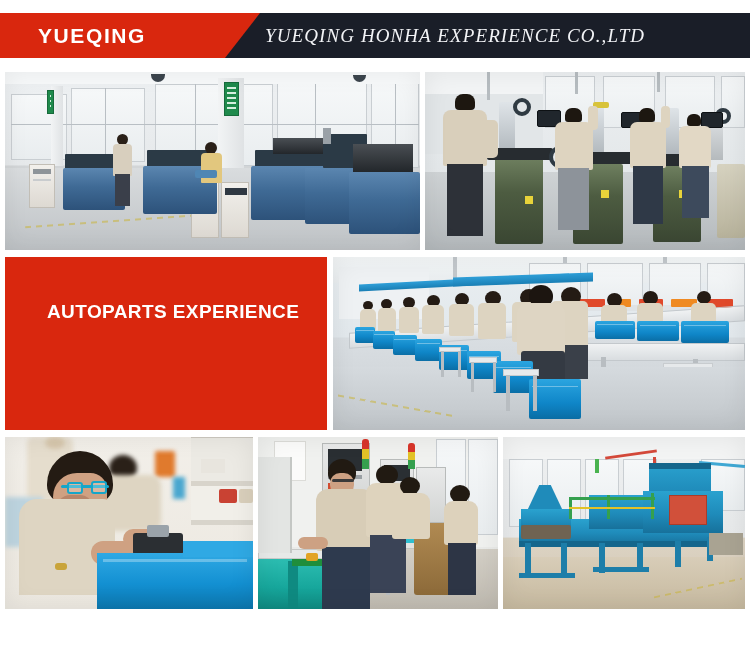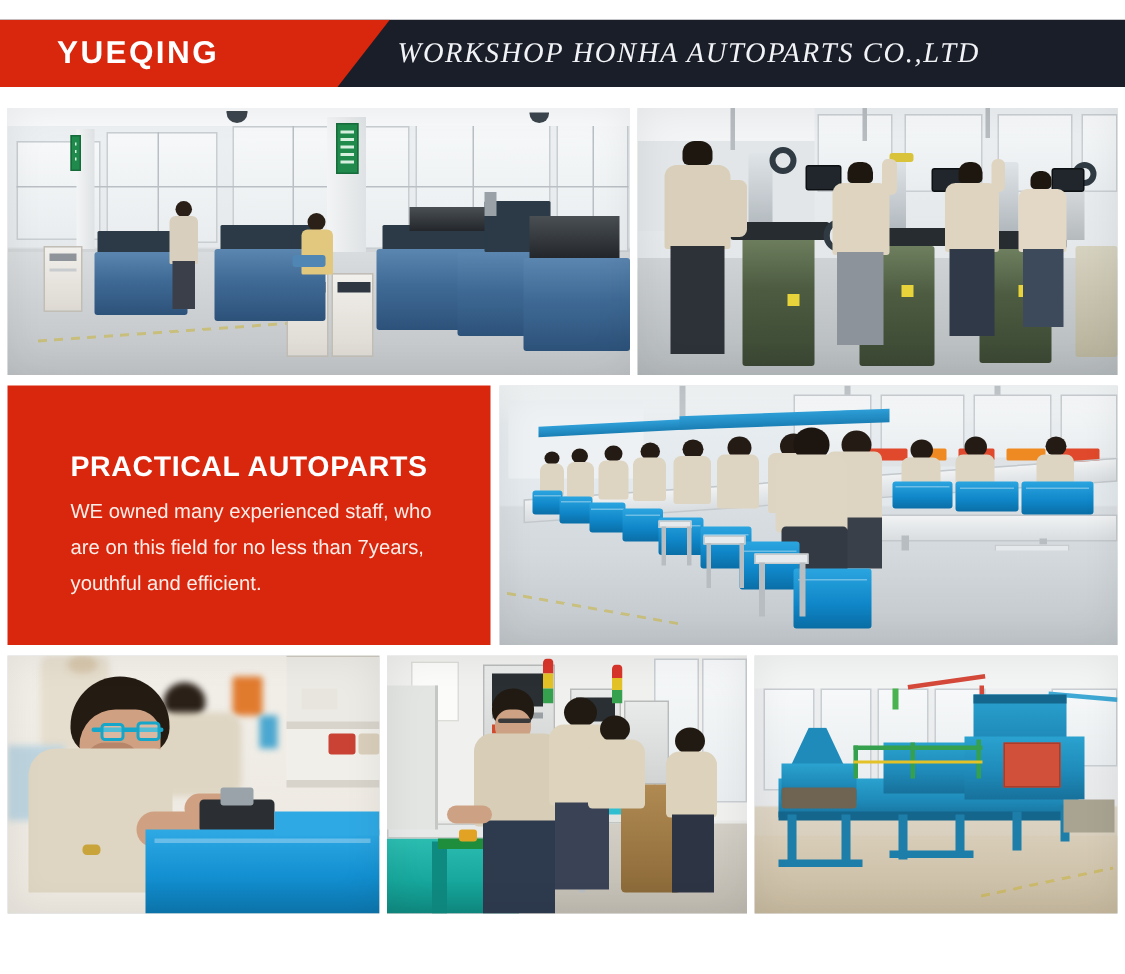--- a/index.html
+++ b/index.html
@@ -145,21 +145,21 @@
     color:#fdeeea; font-size:13.5px; line-height:24px;
   }
 </style>
 </head>
 <body>
 
 <div class="header">
   <div class="hdr-dark"></div>
   <div class="hdr-red"></div>
   <div class="hdr-title">YUEQING</div>
-  <div class="hdr-company">WORKSHOP HONHA AUTOPARTS CO.,LTD</div>
+  <div class="hdr-company">YUEQING HONHA EXPERIENCE CO.,LTD</div>
 </div>
 
 <div class="grid">
 
   <div class="cell" style="left:0; top:0; width:415px; height:178px;">
     <div class="scene">
       <div class="blk r1l-bg"></div>
 
       <div class="blk win" style="left:6px;  top:22px; width:56px;  height:66px;"></div>
       <div class="blk win" style="left:66px; top:16px; width:74px;  height:74px;"></div>
@@ -289,26 +289,21 @@
       <div class="blk" style="left:236px;top:34px;width:9px;height:22px;background:#ded4c0;border-radius:4px;"></div>
 
       <div class="blk" style="left:262px;top:42px;width:14px;height:12px;background:#1d1710;border-radius:6px 6px 3px 3px;"></div>
       <div class="blk" style="left:254px;top:54px;width:32px;height:42px;background:#e2d8c5;border-radius:6px 6px 2px 2px;"></div>
       <div class="blk" style="left:257px;top:94px;width:27px;height:52px;background:#3d4a5c;"></div>
     </div>
     <div class="vig"></div>
   </div>
 
   <div class="redpanel" style="left:0; top:185px; width:322px; height:173px;">
-    <div class="rp-title">PRACTICAL AUTOPARTS</div>
-    <div class="rp-body">
-      <div>WE owned many experienced staff, who</div>
-      <div>are on this field for no less than 7years,</div>
-      <div>youthful and efficient.</div>
-    </div>
+    <div class="rp-title">AUTOPARTS EXPERIENCE</div>
   </div>
 
   <div class="cell" style="left:328px; top:185px; width:412px; height:173px;">
     <div class="scene">
       <div class="blk r2-bg"></div>
 
       <div class="blk" style="left:0;top:0;width:412px;height:26px;background:linear-gradient(180deg,#f4f7f8,#e8ecee);"></div>
       <div class="blk" style="left:120px;top:0;width:4px;height:26px;background:#c2c7cb;"></div>
       <div class="blk" style="left:230px;top:0;width:4px;height:30px;background:#c2c7cb;"></div>
       <div class="blk" style="left:330px;top:0;width:4px;height:30px;background:#c2c7cb;"></div>

